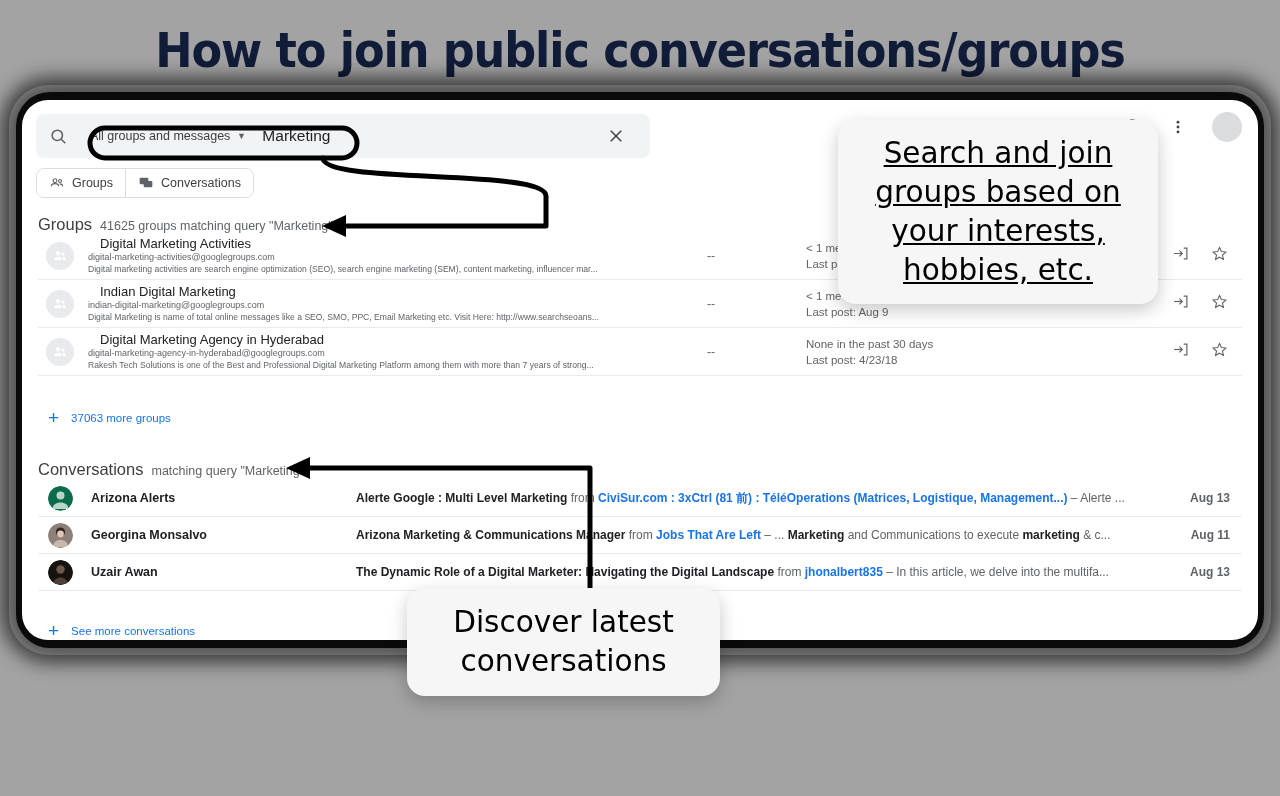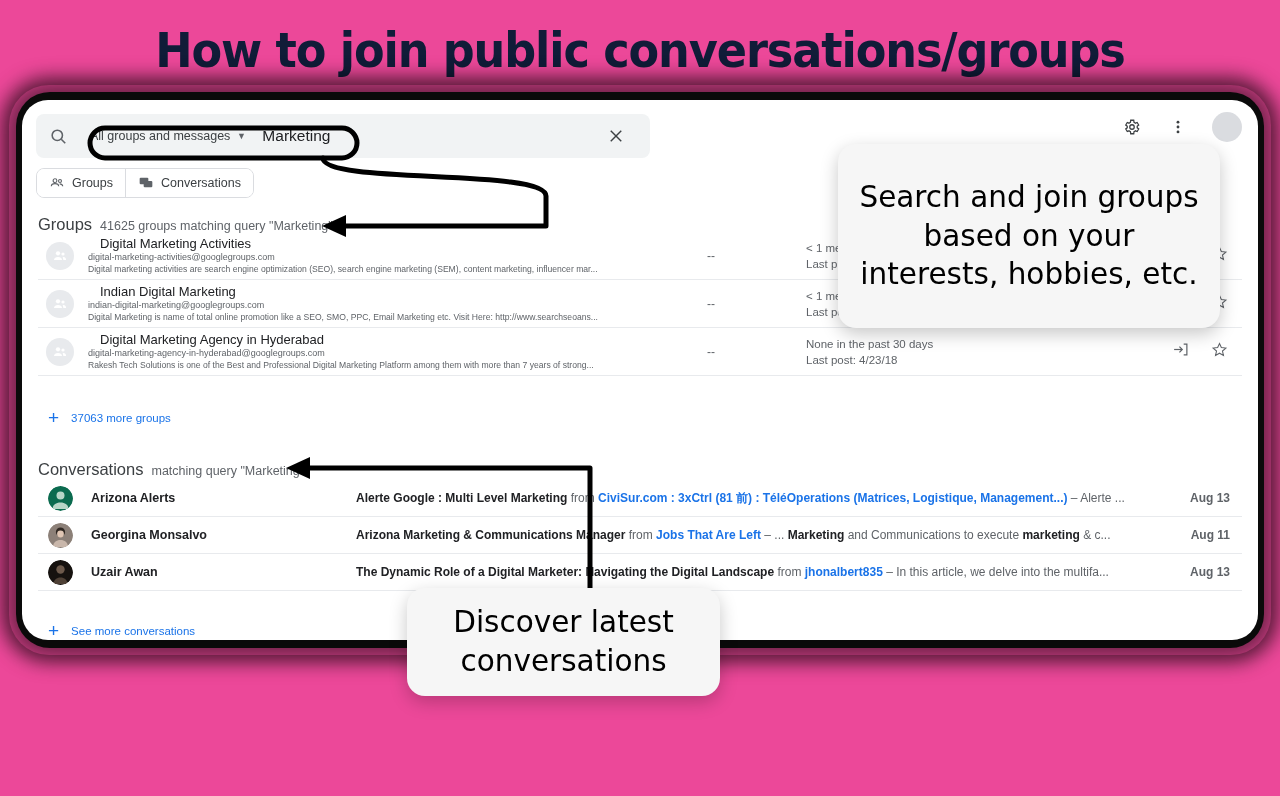--- a/index.html
+++ b/index.html
@@ -2,21 +2,21 @@
 <html><head>
 <meta charset="utf-8">
 <style>
   * { box-sizing: border-box; margin: 0; padding: 0; }
   html, body {
     width: 1280px; height: 796px;
     background: #ffffff;
     font-family: "Liberation Sans", sans-serif;
     overflow: hidden;
   }
-  #stage { position: relative; width: 1280px; height: 796px; background: #ec4899; }
+  #stage { position: relative; width: 1280px; height: 796px; background: #a3a3a3; }
 
   
   .headline {
     position: absolute;
     left: 0; top: 22px; width: 1280px;
     text-align: center;
     font-family: "DejaVu Sans", sans-serif;
     font-size: 48px;
     font-weight: 700;
     letter-spacing: -1.2px;
@@ -174,21 +174,21 @@
     background: #f6f6f6;
     border-radius: 18px;
     box-shadow: 0 6px 18px rgba(0,0,0,0.22);
     font-family: "DejaVu Sans", sans-serif;
     color: #000;
     text-align: center;
     display: flex; align-items: center; justify-content: center;
     padding: 14px 18px;
     line-height: 1.32;
   }
-  #callout-groups { left: 838px; top: 144px; width: 382px; height: 184px; font-size: 29.5px; }
+  #callout-groups { left: 838px; top: 120px; width: 320px; height: 184px; font-size: 29.5px; text-decoration: underline; }
   #callout-convs  { left: 407px; top: 588px; width: 313px; height: 108px; font-size: 29.5px; }
 </style>
 </head>
 <body>
 
 <div id="stage">
 
   <div class="headline">How to join public conversations/groups</div>
 
   <div class="device-frame"></div>
@@ -307,21 +307,21 @@
           <svg width="16" height="16" viewBox="0 0 24 24" fill="#ffffff">
             <circle cx="9" cy="8" r="3.2"></circle>
               <circle cx="16.5" cy="9" r="2.4"></circle>
             <path d="M3 18c0-3 2.7-4.6 6-4.6s6 1.6 6 4.6z"></path>
             <path d="M16 13.2c2.6.2 5 1.6 5 3.9v.9h-4z"></path>
           </svg>
         </div>
         <div class="g-main">
           <div class="g-name">Indian Digital Marketing</div>
           <div class="g-email">indian-digital-marketing@googlegroups.com</div>
-          <div class="g-desc">Digital Marketing is name of total online promotion like a SEO, SMO, PPC, Email Marketing etc. Visit Here: http://www.searchseoans...</div>
+          <div class="g-desc">Digital Marketing is name of total online messages like a SEO, SMO, PPC, Email Marketing etc. Visit Here: http://www.searchseoans...</div>
         </div>
         <div class="g-count">--</div>
         <div class="g-activity">
           <div>&lt; 1 me</div>
           <div>Last post: Aug 9</div>
         </div>
         <div class="g-actions">
           <span>
             <svg width="17" height="17" viewBox="0 0 24 24" fill="none" stroke="#5f6368" stroke-width="1.7">
               <path d="M3 12h11"></path>

